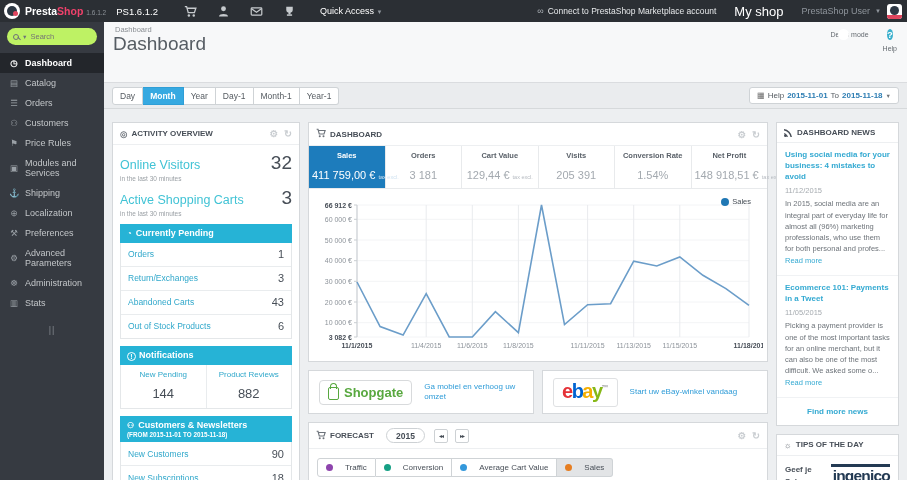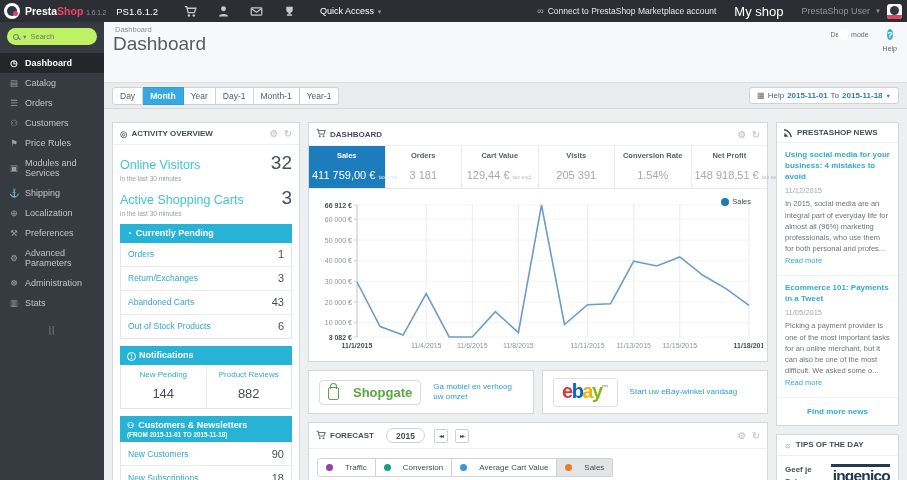--- a/index.html
+++ b/index.html
@@ -112,21 +112,21 @@
   .line{fill:none;stroke:#6b9dc9;stroke-width:1.6}
   .ylab{font-size:7px;fill:#8d939a;text-anchor:end}
   .xlab{font-size:7px;fill:#8d939a;text-anchor:middle}
   .ylab.b,.xlab.b{font-weight:bold;fill:#474e57}
   .legend{position:absolute;top:8px;right:16px;font-size:7.5px;color:#474e57;display:flex;align-items:center;gap:3px;cursor:pointer}
   .legend .dot{width:8px;height:8px;border-radius:50%;background:#1f77b4}
 
   
   .banner-row{display:flex;gap:8px;margin-bottom:8px}
   .banner{flex:1;background:#fff;border:1px solid #d5d8db;height:44px;display:flex;align-items:center;padding:0 10px;gap:12px}
-  .sg-logo{border:1px solid #d8dadc;border-radius:4px;padding:4px 8px;display:flex;align-items:center;gap:14px;cursor:pointer}
+  .sg-logo{border:1px solid #d8dadc;border-radius:4px;padding:4px 8px;display:flex;align-items:center;gap:5px;cursor:pointer}
   .sg-bag{width:11px;height:13px;border:1.6px solid #58a83f;border-radius:2px;position:relative;margin-top:2px}
   .sg-bag::before{content:'';position:absolute;left:1px;top:-5px;width:5px;height:5px;border:1.5px solid #58a83f;border-bottom:none;border-radius:4px 4px 0 0}
   .sg-text{font-size:13px;color:#58a83f;font-weight:bold}
   .banner-link{font-size:8px;color:#2f9cd8;cursor:pointer;line-height:1.3}
   .ebay-logo{border:1px solid #dfe1e3;border-radius:3px;padding:1px 8px 3px;font-size:20px;font-weight:bold;letter-spacing:-1.5px;cursor:pointer;background:#fff}
   .eb-e{color:#e53238}.eb-b{color:#0064d2}.eb-a{color:#f5af02}.eb-y{color:#86b817}
   .eb-tm{font-size:7px;color:#999;vertical-align:super;letter-spacing:0}
 
   
   .pill{border:1px solid #cdd1d4;border-radius:9px;padding:1.5px 9px;font-size:8.5px;font-weight:bold;color:#474e57;margin:0 5px 0 8px;background:#fff;cursor:pointer}
@@ -493,21 +493,21 @@
               <span>Sales</span>
             </span>
         </div>
       </div>
     </div>
 
     <div class="col-right">
       <div class="panel">
         <div class="panel-hd">
           <span class="rss"></span>
-          <span>PRESTASHOP NEWS</span>
+          <span>DASHBOARD NEWS</span>
         </div>
         <div class="news-item">
           <div class="news-title">Using social media for your business: 4 mistakes to avoid</div>
           <div class="news-date">11/12/2015</div>
           <div class="news-body"><span>In 2015, social media are an integral part of everyday life for almost all (96%) marketing professionals, who use them for both personal and profes...</span> <span class="read-more">Read more</span></div>
         </div>
         <div class="news-item" style="border-bottom:none">
           <div class="news-title">Ecommerce 101: Payments in a Tweet</div>
           <div class="news-date">11/05/2015</div>
           <div class="news-body"><span>Picking a payment provider is one of the most important tasks for an online merchant, but it can also be one of the most difficult. We asked some o...</span><br><span class="read-more">Read more</span></div>

